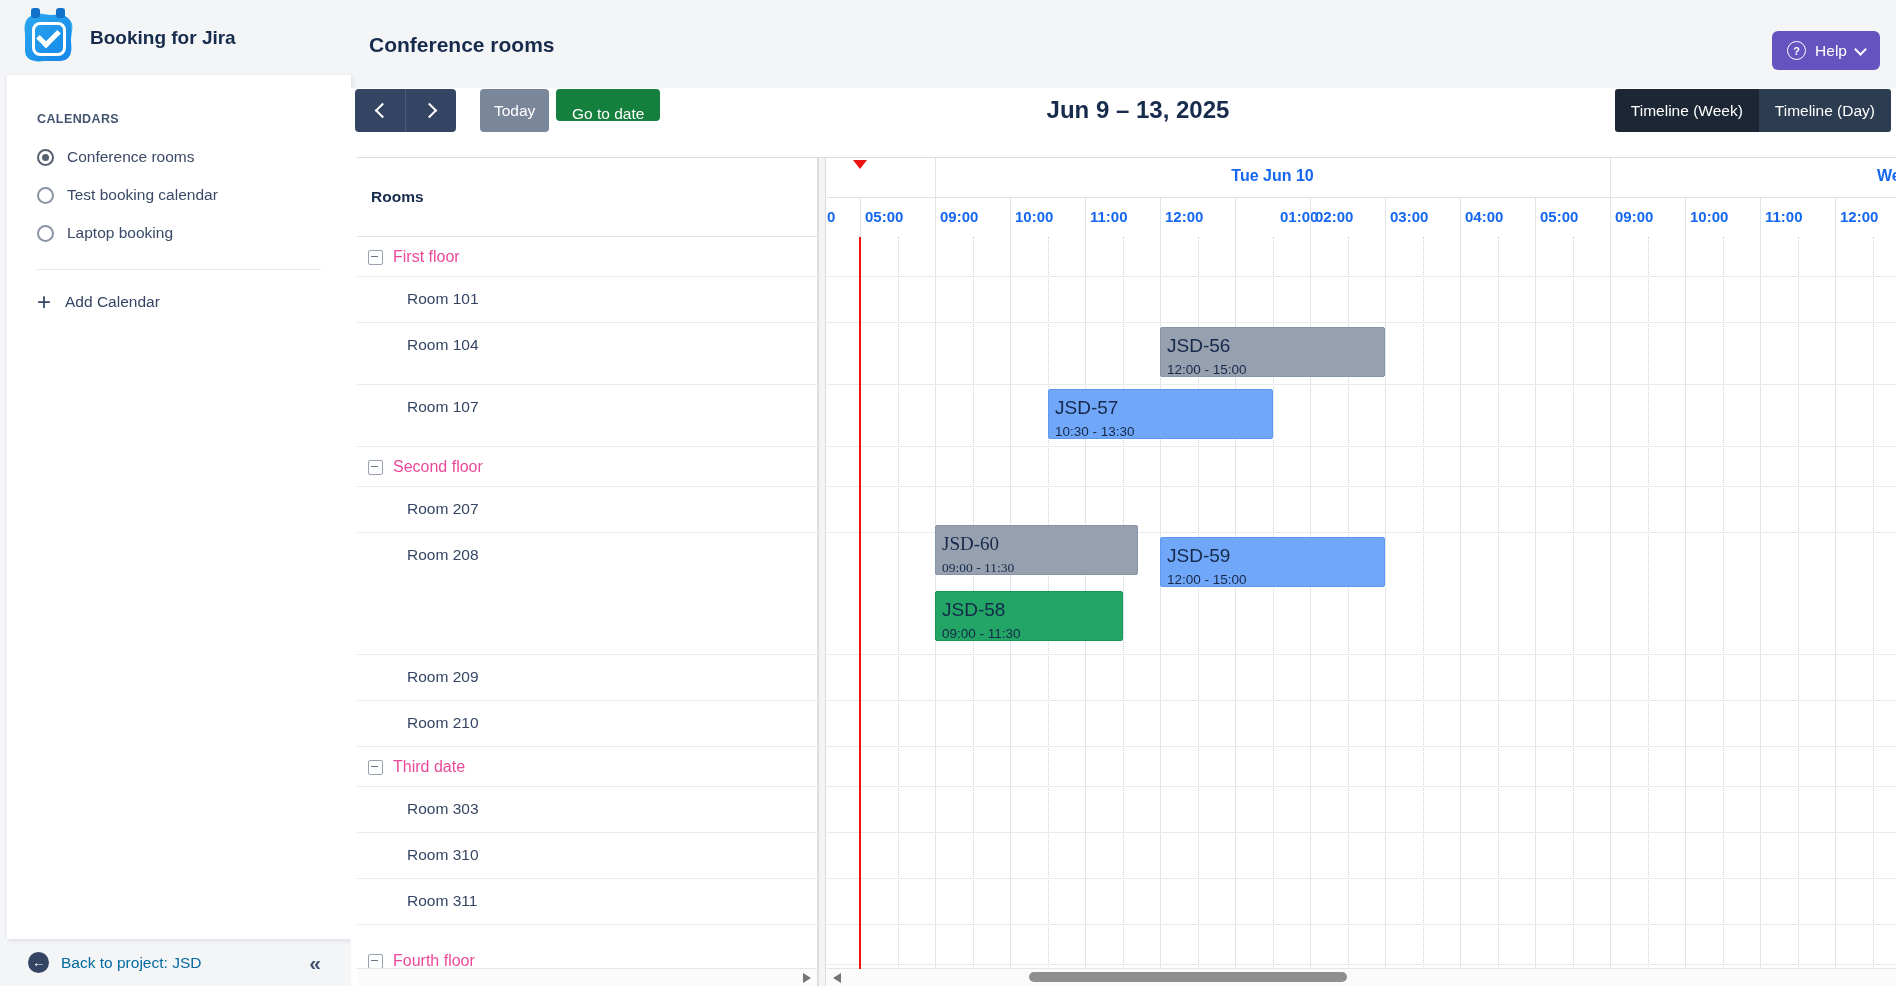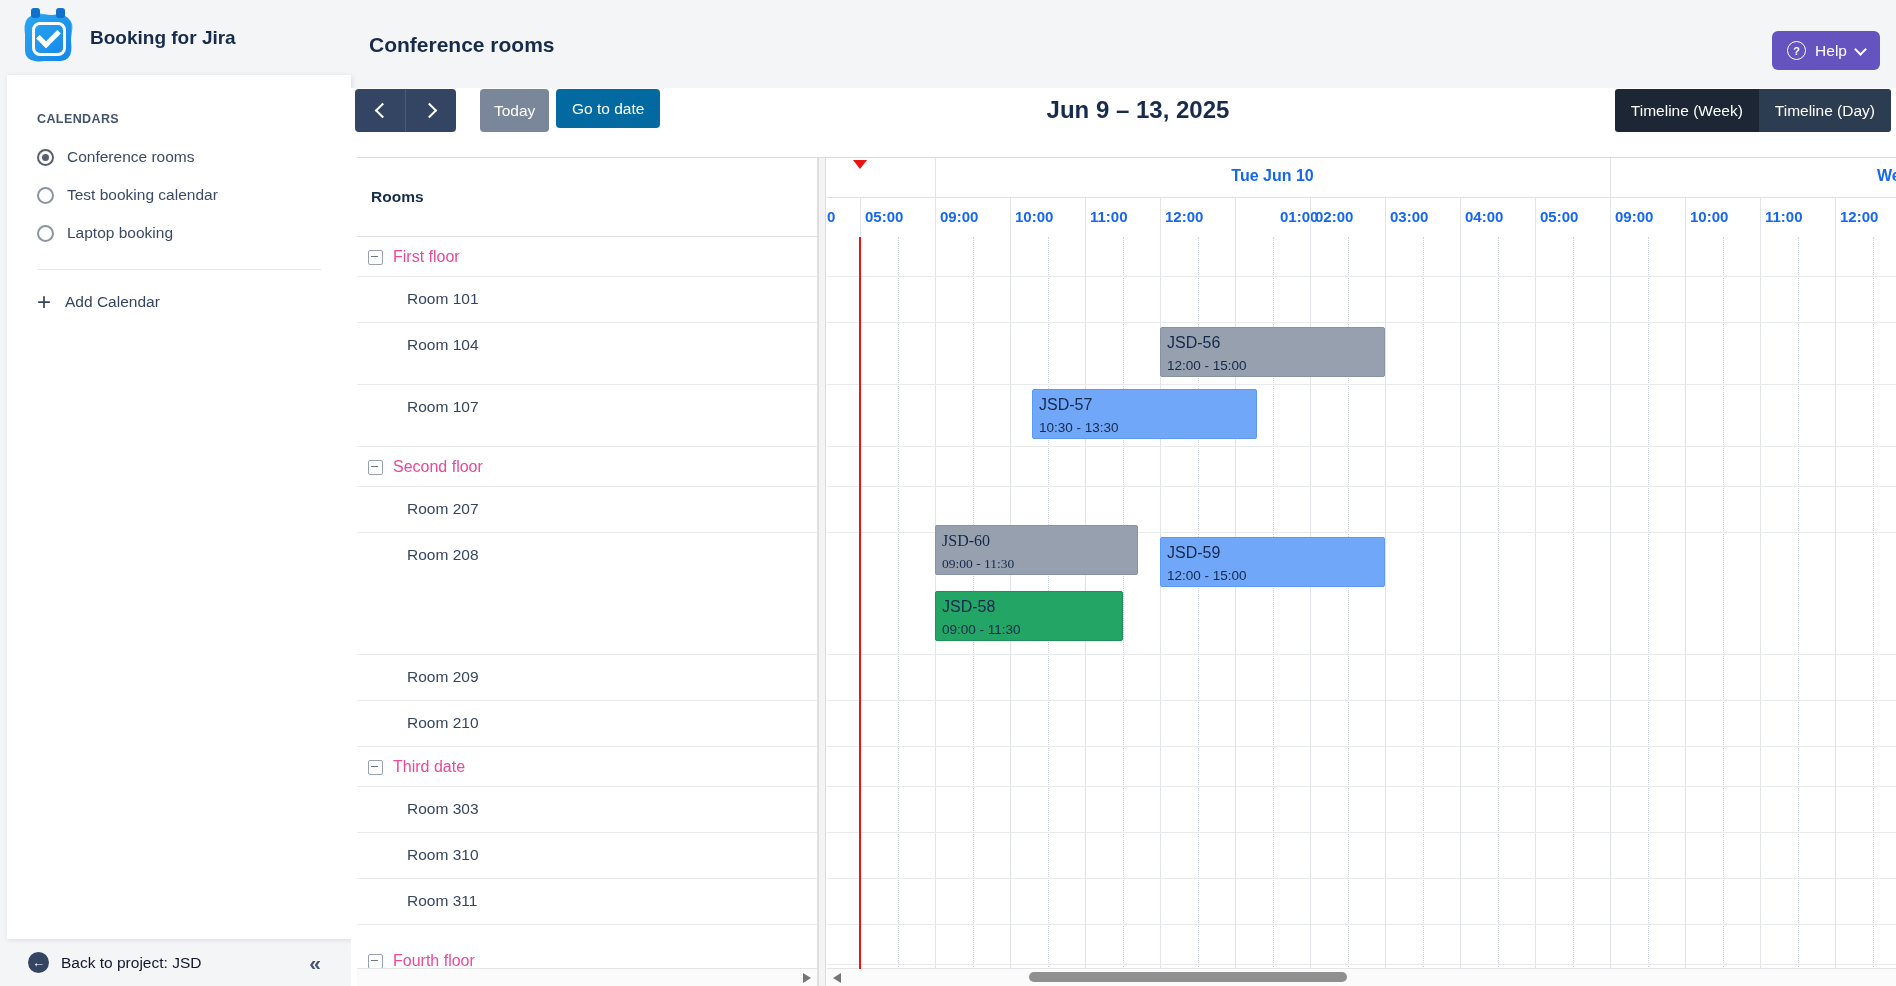--- a/index.html
+++ b/index.html
@@ -29,21 +29,21 @@
   .radio.sel{border-color:#57606f;}
   .radio.sel::after{content:"";position:absolute;left:3px;top:3px;width:7px;height:7px;border-radius:50%;background:#57606f;}
   .cal-label{font-size:15.5px;color:#3b4a66;}
   .side-div{margin:17px 0 0 30px;width:284px;border-top:1px solid #e7e9ee;}
   .add-cal{display:flex;align-items:center;gap:14px;margin:22px 0 0 30px;cursor:pointer;}
   .plus-icon{font-size:24px;font-weight:400;color:#344563;line-height:20px;}
   .add-label{font-size:15.5px;color:#344563;}
   .side-footer{position:absolute;left:0;bottom:0;width:351px;height:47px;display:flex;align-items:center;}
   .back-group{display:flex;align-items:center;gap:12px;margin-left:28px;cursor:pointer;}
   .back-circle{width:21px;height:21px;border-radius:50%;background:#344563;color:#fff;display:flex;align-items:center;justify-content:center;font-size:13px;}
-  .back-label{font-size:15.5px;color:#0f172a;}
+  .back-label{font-size:15.5px;color:#0369a1;}
   .collapse{position:absolute;right:30px;font-size:21px;font-weight:700;color:#44546f;cursor:pointer;}
 
   
   .main{position:absolute;left:351px;top:0;right:0;height:100%;}
   .page-title{position:absolute;left:18px;top:33px;font-size:21px;font-weight:700;color:#172b4d;}
   .help-btn{position:absolute;right:16px;top:31px;height:39px;background:#6554c0;color:#fff;border:none;
             border-radius:6px;display:flex;align-items:center;gap:9px;padding:0 15px;font-size:15.5px;cursor:pointer;
             font-family:inherit;}
   .help-q{width:17px;height:17px;border:1.5px solid #fff;border-radius:50%;display:flex;align-items:center;justify-content:center;font-size:11px;font-weight:700;}
   .chev-down{width:7px;height:7px;border-right:2px solid #fff;border-bottom:2px solid #fff;transform:rotate(45deg);margin-top:-3px;}
@@ -53,21 +53,21 @@
   .toolbar{position:absolute;top:0;left:0;right:0;height:69px;}
   .btn{border:none;font-family:inherit;font-size:15.5px;color:#fff;border-radius:4px;cursor:pointer;}
   .nav-group{position:absolute;left:4px;top:1px;height:43px;display:flex;}
   .nav-btn{width:50px;height:43px;background:#344563;display:flex;align-items:center;justify-content:center;}
   .nav-btn.prev{border-radius:4px 0 0 4px;border-right:1px solid #4a5a78;}
   .nav-btn.next{border-radius:0 4px 4px 0;}
   .chev{width:9px;height:9px;border-right:2.5px solid #fff;border-bottom:2.5px solid #fff;}
   .chev.left{transform:rotate(135deg);margin-left:4px;}
   .chev.right{transform:rotate(-45deg);margin-right:4px;}
   .today-btn{position:absolute;left:129px;top:1px;height:43px;padding:12px 14px;background:#7a869a;}
-  .goto-btn{position:absolute;left:205px;top:1px;height:39px;padding:8px 16px;background:#0369a1;}
+  .goto-btn{position:absolute;left:205px;top:1px;height:29px;padding:16px 16px;background:#15803d;}
   .range-title{position:absolute;left:787px;transform:translateX(-50%);top:8px;font-size:24px;font-weight:700;color:#172b4d;white-space:nowrap;}
   .views{position:absolute;right:5px;top:1px;height:43px;display:flex;}
   .view-btn{height:43px;padding:0 16px;font-size:15.5px;border-radius:0;}
   .view-btn.active{background:#1c2634;border-radius:3px 0 0 3px;}
   .view-btn.idle{background:#2c3c51;border-radius:0 3px 3px 0;}
 
   
   .grid{position:absolute;top:69px;left:6px;right:0;bottom:0;background:#fff;border-top:1px solid #d9dce1;}
   .rooms{position:absolute;left:0;top:0;width:461px;height:100%;border-right:1px solid #dfe1e6;box-sizing:border-box;}
   .rooms-header{height:78px;border-bottom:1px solid #dfe1e6;display:flex;align-items:center;padding-left:14px;
@@ -86,21 +86,21 @@
   .day-row{position:relative;height:39px;border-bottom:1px solid #dfe1e6;overflow:hidden;}
   .time-row{position:relative;height:39px;border-bottom:1px solid #dfe1e6;overflow:hidden;}
   .day-label{position:absolute;top:9px;font-size:16px;font-weight:700;color:#1567ef;white-space:nowrap;}
   .day-label.centered{text-align:center;}
   .time-label{position:absolute;top:10px;font-size:15px;font-weight:700;color:#1567ef;white-space:nowrap;}
   .vline{position:absolute;top:0;bottom:0;width:0;border-left:1px solid #e1e4e9;}
   .vline.dot{border-left-style:dotted;border-left-color:#cdd1d8;}
   .tl-body{position:absolute;top:79px;left:0;right:0;bottom:17px;overflow:hidden;background:#fff;}
   .t-row{position:absolute;left:0;width:100%;border-bottom:1px solid #e8eaee;box-sizing:border-box;}
   .event{position:absolute;height:50px;box-sizing:border-box;border-radius:2px;padding:3px 6px;overflow:hidden;cursor:pointer;z-index:4;}
-  .event .ev-id{font-size:16px;color:#15294b;line-height:1.55;}
+  .event .ev-id{font-size:19px;color:#15294b;line-height:1.55;}
   .event .ev-time{font-size:13.5px;color:#15294b;line-height:1.45;}
   .now-line{position:absolute;top:0;bottom:0;width:2px;background:#ee1313;z-index:6;}
   .now-arrow{position:absolute;top:2px;width:0;height:0;border-left:7px solid transparent;border-right:7px solid transparent;border-top:9px solid #ee1313;z-index:6;}
   .tl-hscroll{position:absolute;left:0;right:0;bottom:0;height:17px;background:#fbfbfb;border-top:1px solid #e5e5e5;}
   .hthumb{position:absolute;top:3px;height:10px;border-radius:5px;background:#8f8f8f;cursor:grab;}
 </style>
 </head>
 <body>
 
 <div class="app">
@@ -322,21 +322,21 @@
               <div class="t-row" style="top: 464px; height: 46px;"></div>
               <div class="t-row" style="top: 510px; height: 40px;"></div>
               <div class="t-row" style="top: 550px; height: 46px;"></div>
               <div class="t-row" style="top: 596px; height: 46px;"></div>
               <div class="t-row" style="top: 642px; height: 46px;"></div>
               <div class="t-row" style="top: 688px; height: 40px;"></div>
               <div class="event" style="left: 333px; width: 225px; top: 90px; background: rgb(151, 160, 175); border: 1px solid rgb(135, 147, 166);">
                 <div class="ev-id">JSD-56</div>
                 <div class="ev-time">12:00 - 15:00</div>
               </div>
-              <div class="event" style="left: 205px; width: 225px; top: 152px; background: rgb(113, 167, 248); border: 1px solid rgb(92, 153, 243);">
+              <div class="event" style="left: 221px; width: 225px; top: 152px; background: rgb(113, 167, 248); border: 1px solid rgb(92, 153, 243);">
                 <div class="ev-id">JSD-57</div>
                 <div class="ev-time">10:30 - 13:30</div>
               </div>
               <div class="event" style="left: 108px; width: 203px; top: 288px; background: rgb(151, 160, 175); border: 1px solid rgb(135, 147, 166); font-family: Liberation Serif, serif;">
                 <div class="ev-id">JSD-60</div>
                 <div class="ev-time">09:00 - 11:30</div>
               </div>
               <div class="event" style="left: 333px; width: 225px; top: 300px; background: rgb(113, 167, 248); border: 1px solid rgb(92, 153, 243);">
                 <div class="ev-id">JSD-59</div>
                 <div class="ev-time">12:00 - 15:00</div>

